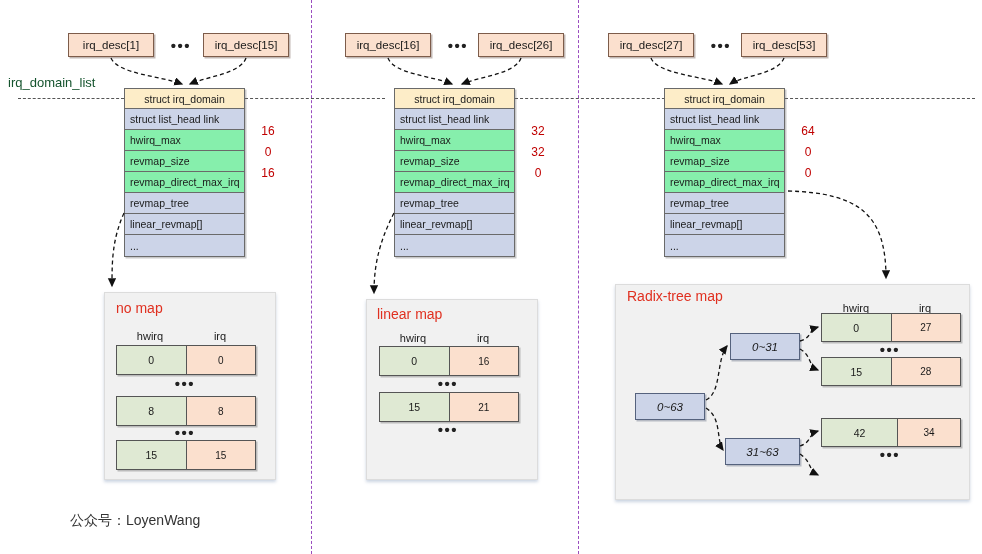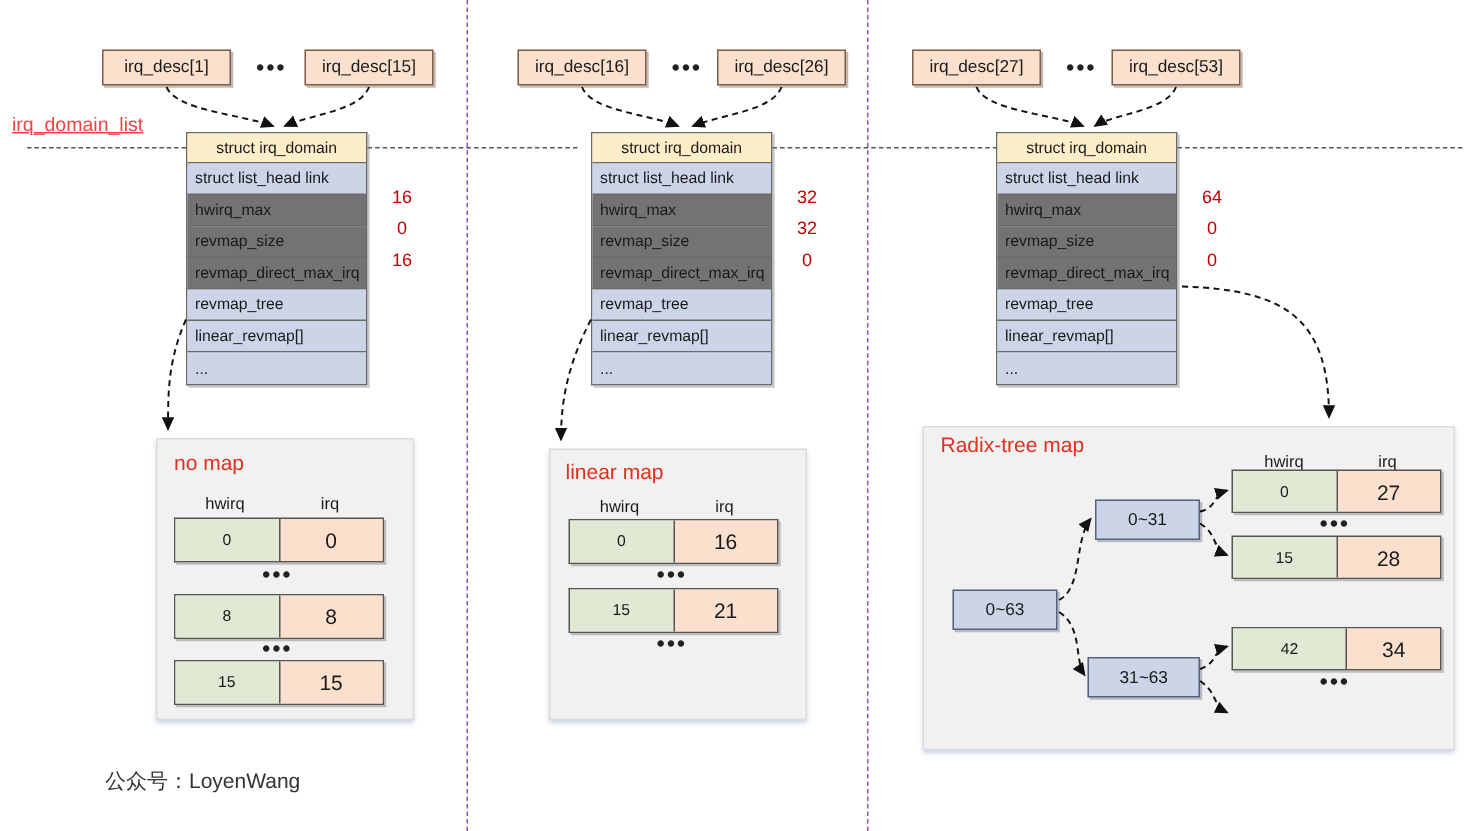--- a/index.html
+++ b/index.html
@@ -39,54 +39,54 @@
     display:flex;align-items:center;
     padding-left:5px;
     box-sizing:border-box;height:21px;
     white-space:nowrap;
   }
   .srow:last-child{border-bottom:none;}
   .srow.head{
     background:#fdedc8;justify-content:center;padding-left:0;height:20px;
   }
   .srow.blue{background:#ccd4e8;}
-  .srow.green{background:#737373;}
+  .srow.green{background:#86efac;}
   .sval{
     position:absolute;font-size:12px;color:#c00000;
     text-align:center;width:40px;
   }
 
   
-  .dlabel{font-size:13px;color:#ef4444;white-space:nowrap;text-decoration:underline;}
+  .dlabel{font-size:13px;color:#14532d;white-space:nowrap;}
   .hdash{position:absolute;height:0;border-top:1.3px dashed #555;}
 
   
   .panel{
     background:#f1f1f1;border:1px solid #dcdcdc;
     box-shadow:0 2px 3px rgba(140,160,190,.45);
   }
   .panel-title{
     position:absolute;font-size:14px;color:#e03020;white-space:nowrap;
   }
   .colhdr{position:absolute;font-size:11px;color:#1a1a1a;text-align:center;}
   .pair{position:absolute;display:flex;border:1px solid #555;
         box-shadow:1.5px 1.5px 0 rgba(110,110,110,.4);}
   .cellH{background:#dfe9d3;display:flex;align-items:center;justify-content:center;
          font-size:10.5px;color:#1a1a1a;}
   .cellI{background:#fbe0ce;display:flex;align-items:center;justify-content:center;
-         font-size:14px;color:#1a1a1a;border-left:1px solid #555;}
+         font-size:10px;color:#1a1a1a;border-left:1px solid #555;}
   .vdots{position:absolute;font-size:15px;font-weight:bold;color:#222;
          letter-spacing:1.5px;text-align:center;}
 
   
   .node{
     position:absolute;background:#ccd4e8;border:1px solid #55627d;
     box-shadow:1.5px 1.5px 0 rgba(110,120,140,.45);
     display:flex;align-items:center;justify-content:center;
-    font-size:11.5px;color:#1a1a1a;
+    font-size:11.5px;color:#1a1a1a;font-style:italic;
   }
 
   
   #arrows{position:absolute;left:0;top:0;width:982px;height:554px;pointer-events:none;}
 
   .caption{position:absolute;font-size:14px;color:#333;white-space:nowrap;}
 </style>
 </head>
 <body>
 

